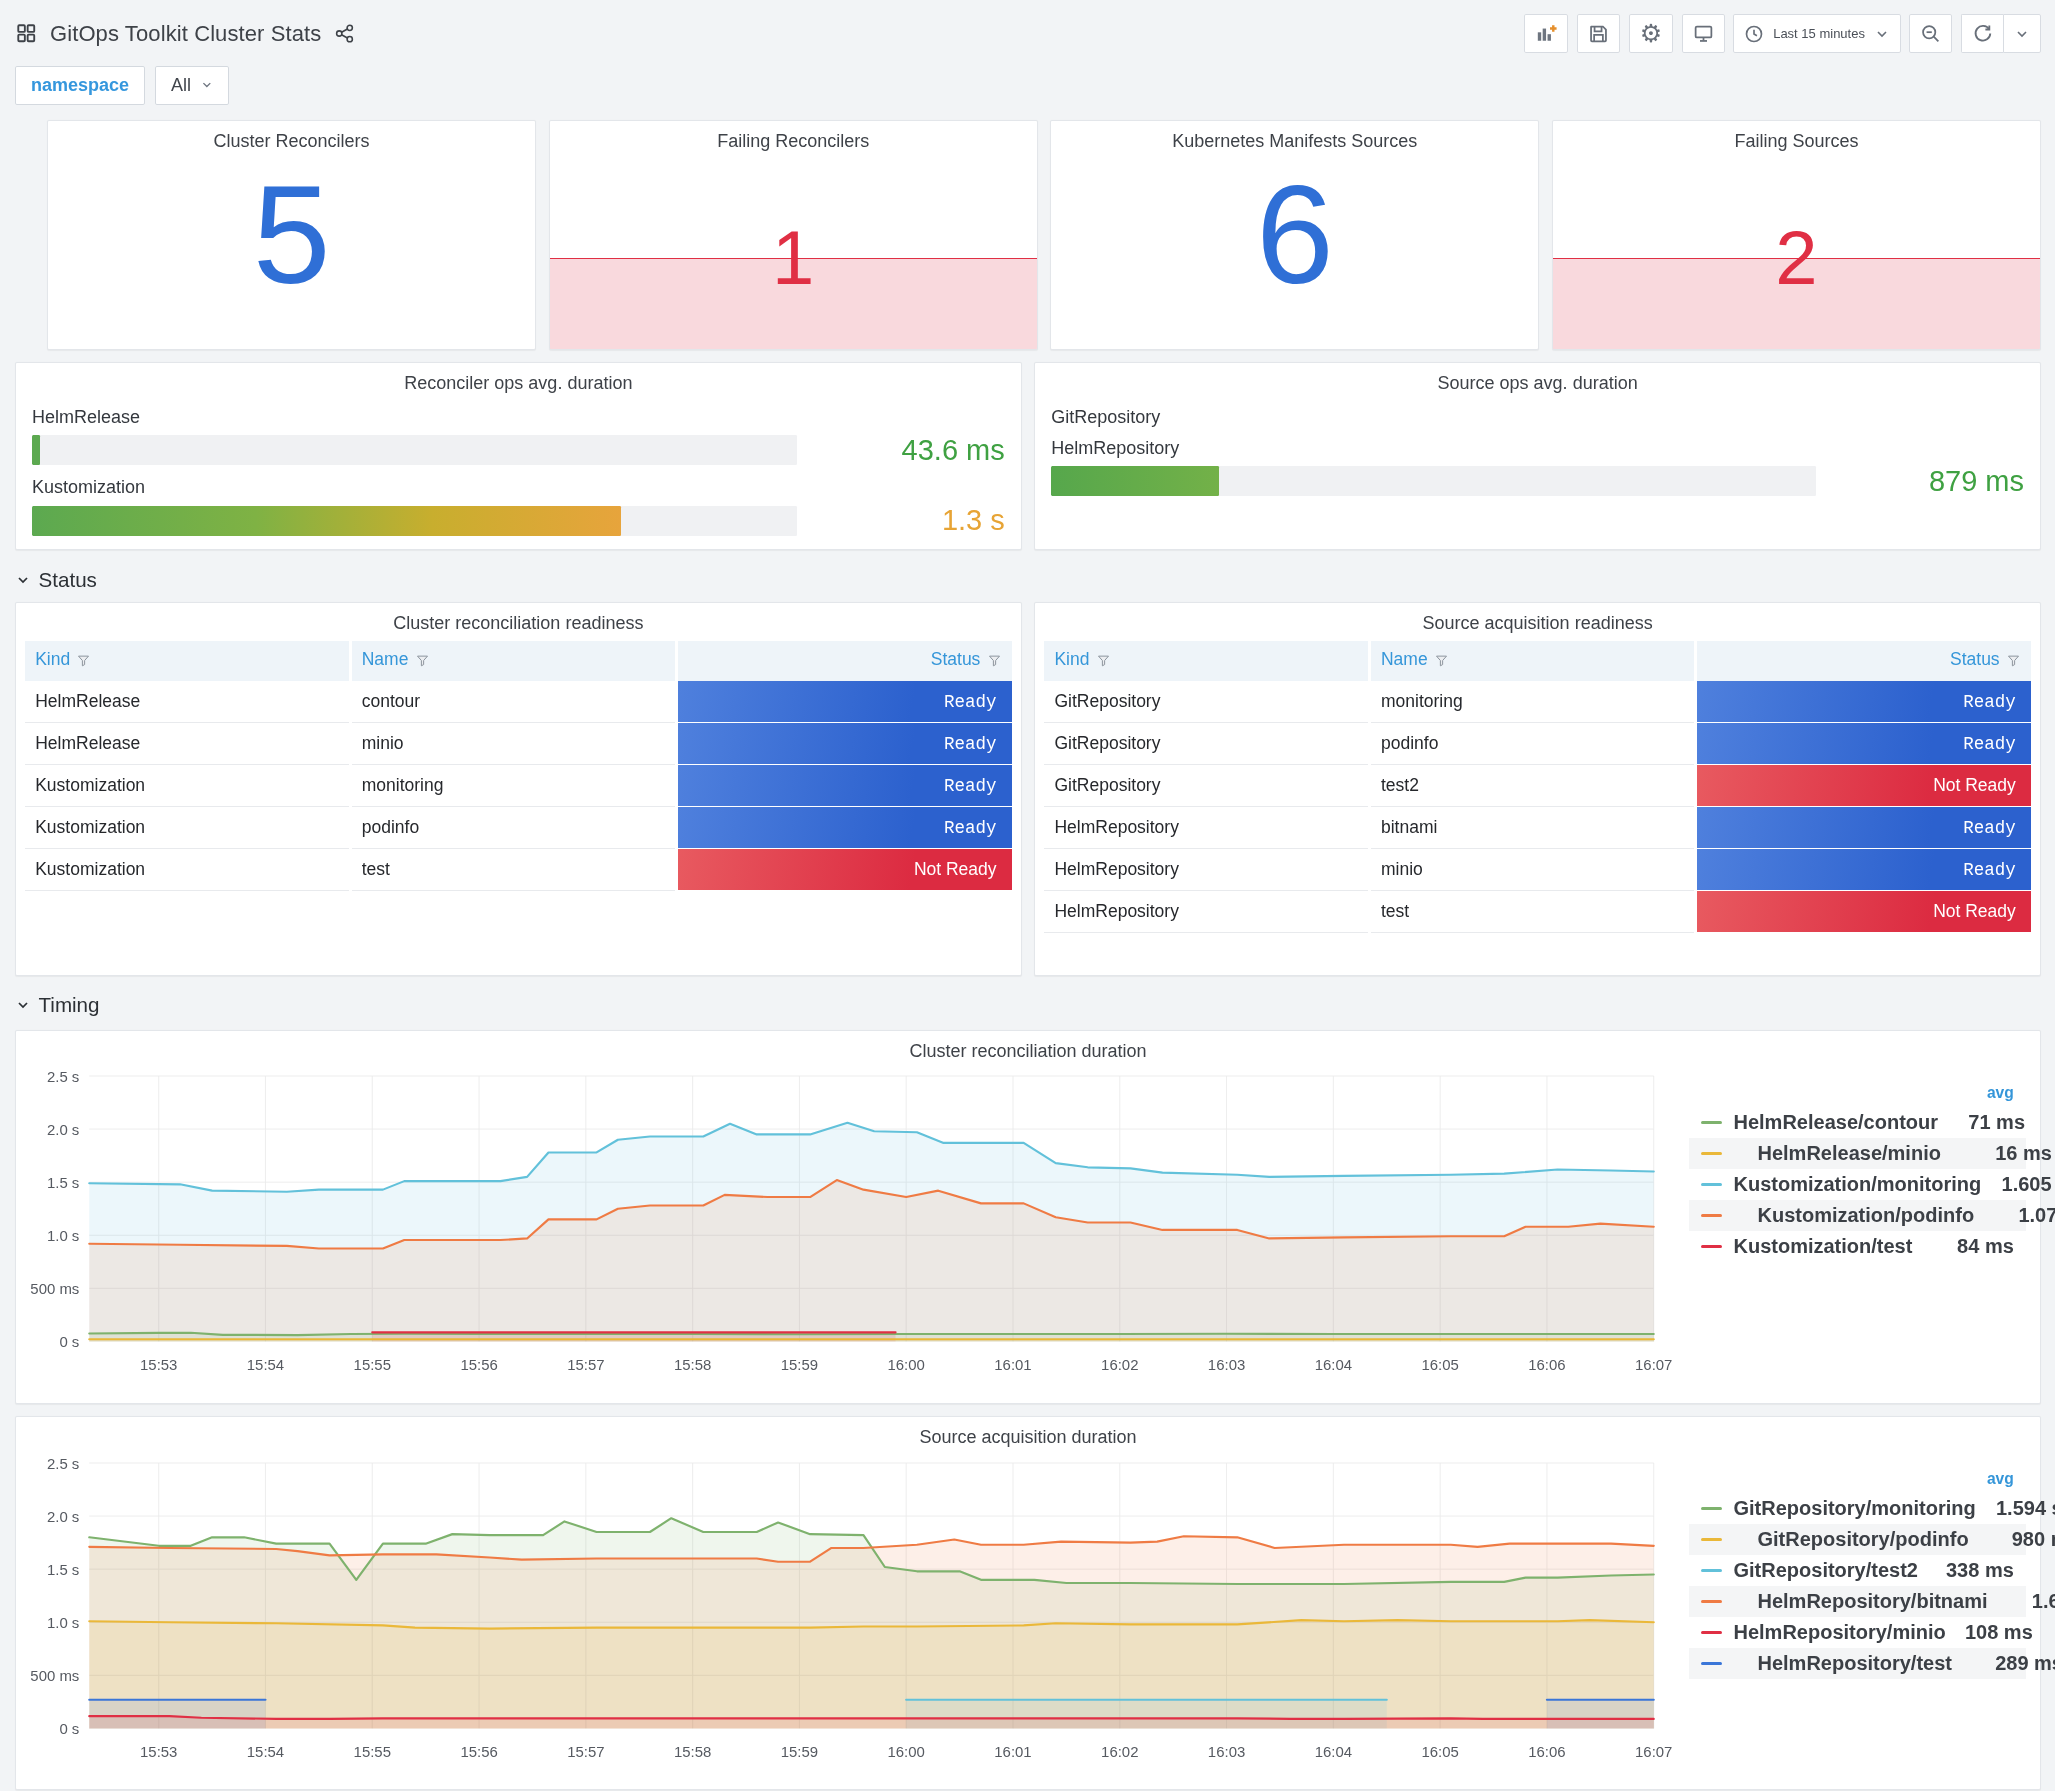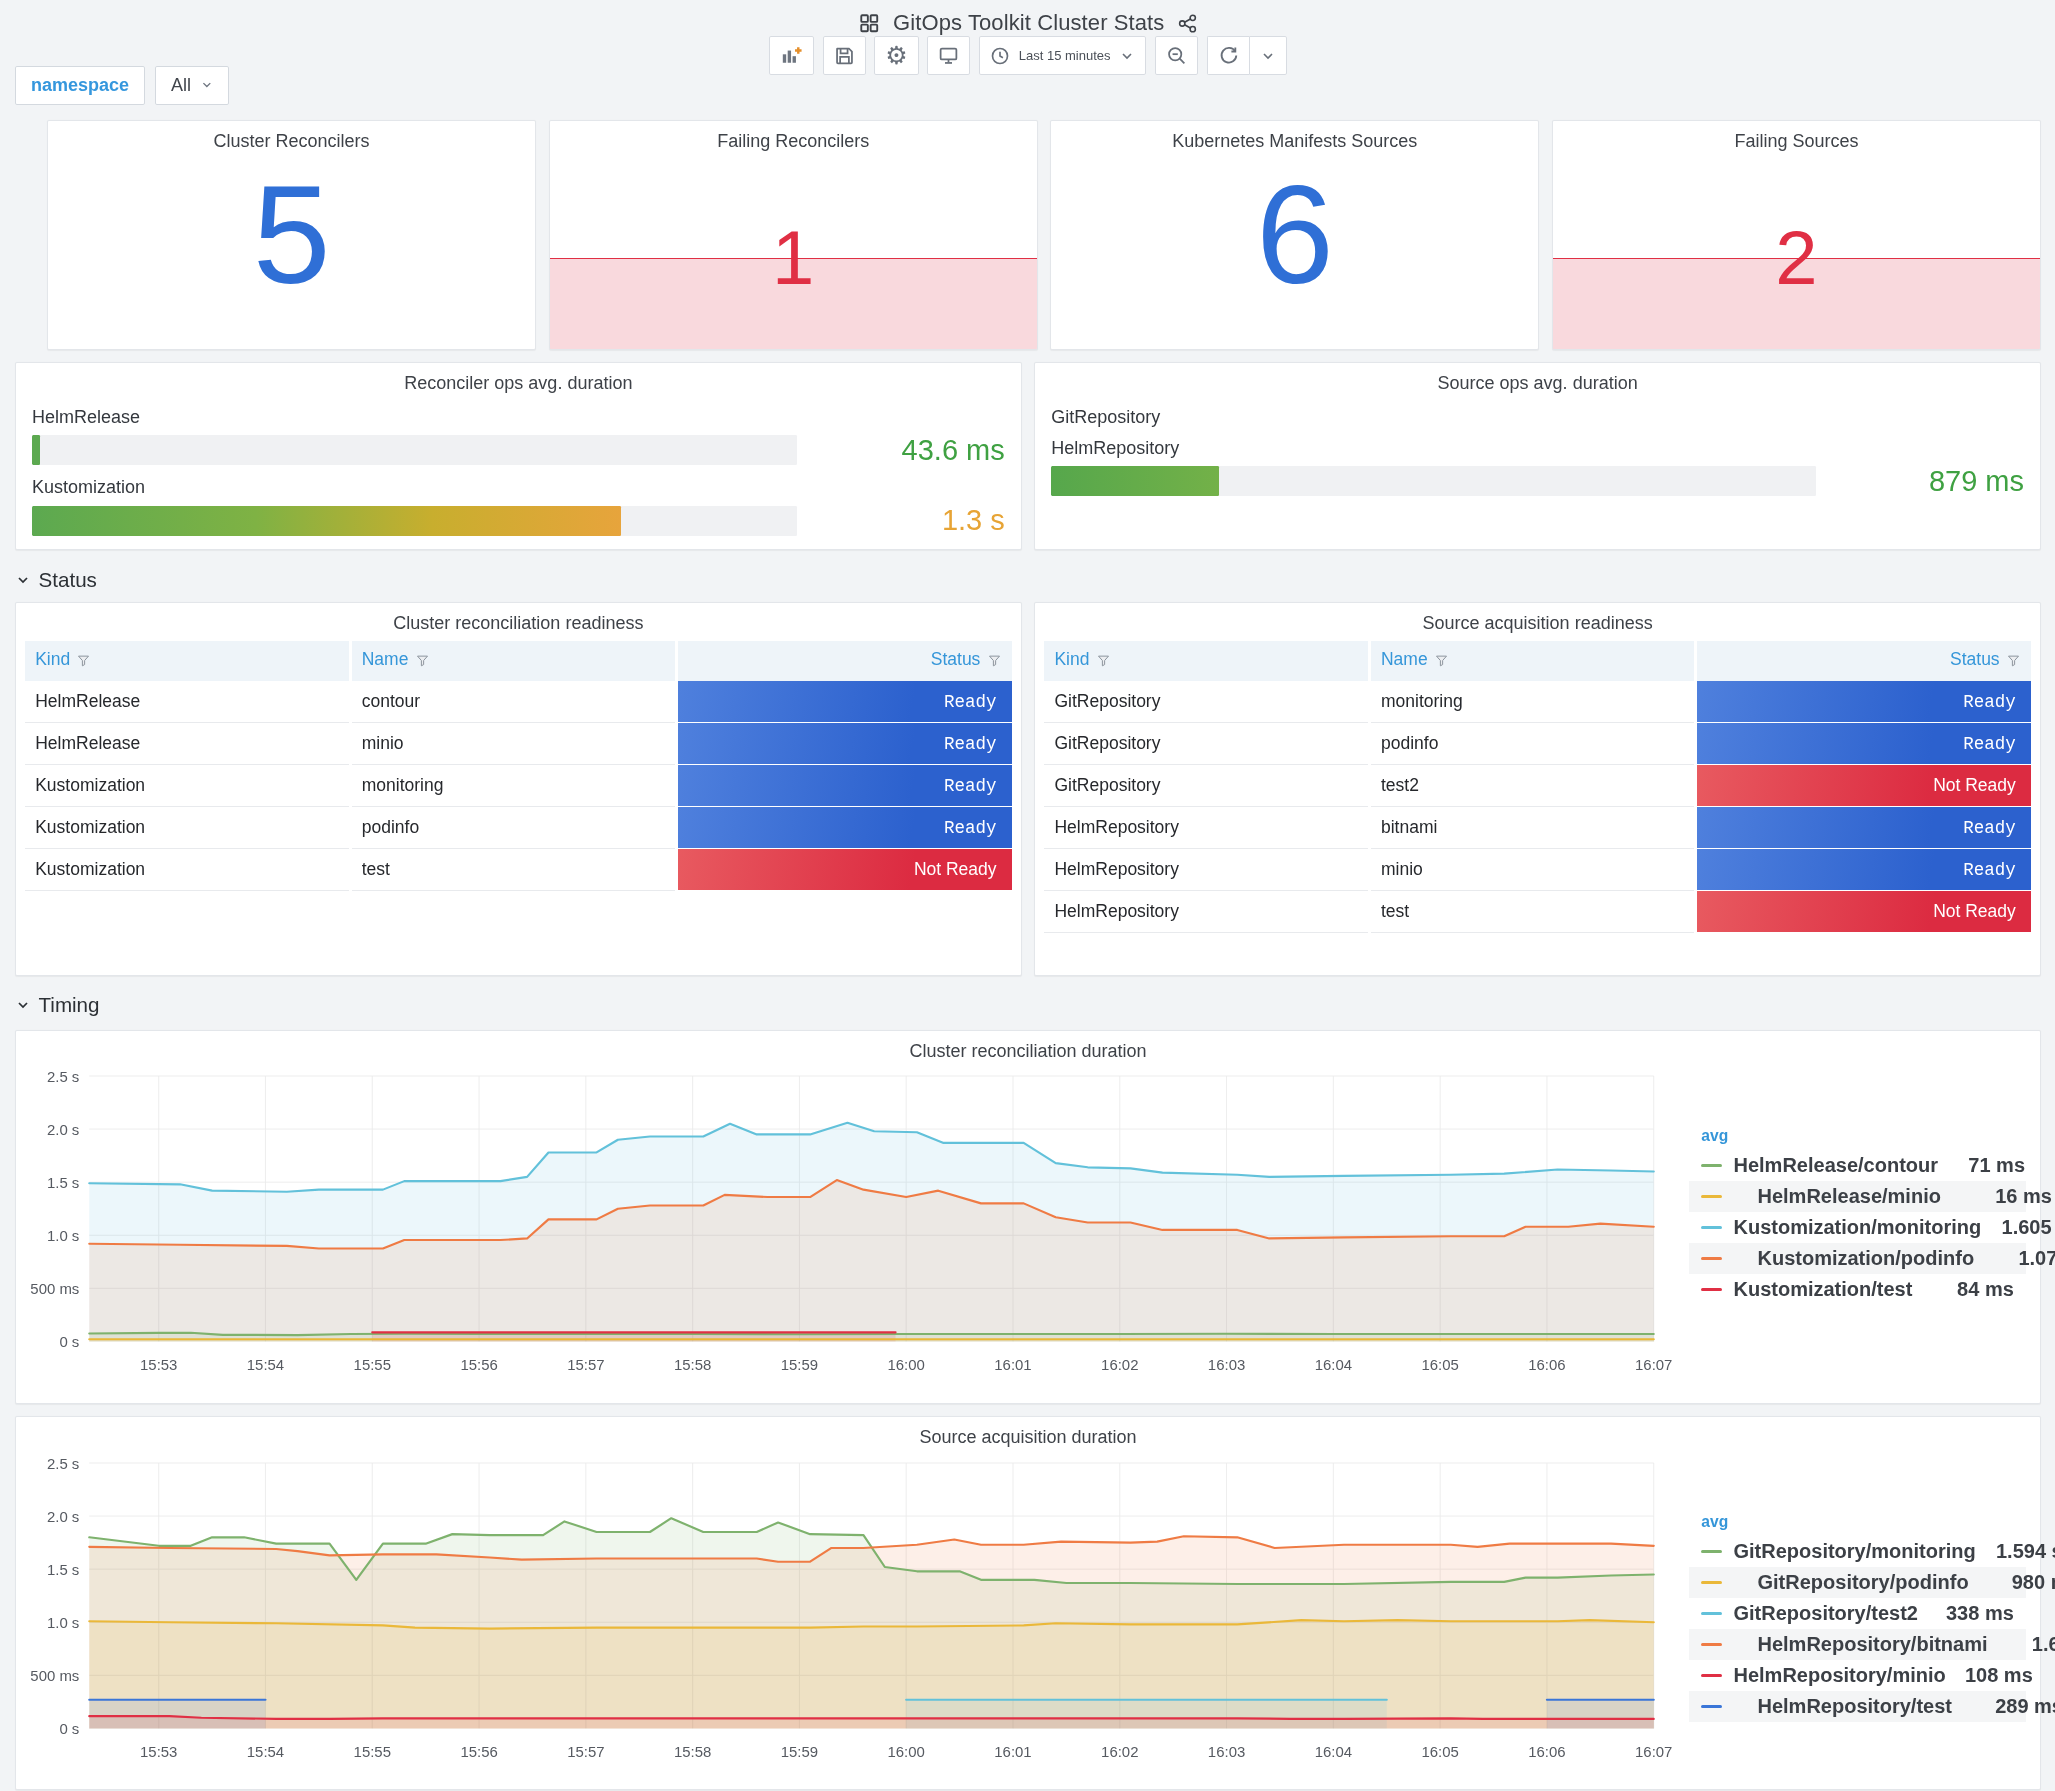--- a/index.html
+++ b/index.html
@@ -1,21 +1,21 @@
 <!DOCTYPE html>
 <html style="font-size:10px"><head>
 <meta charset="utf-8">
 <style>
   * { box-sizing: border-box; }
   html,body { margin:0; padding:0; width:2056px; background:#f2f4f6;
     font-family:"Liberation Sans", sans-serif; color:#41454c; }
   .page { padding:10px 15px 19px; }
 
   
-  .topbar { display:flex; justify-content:space-between; align-items:center; height:47px;flex-direction:column; }
+  .topbar { display:flex; justify-content:space-between; align-items:center; height:47px; }
   .title-wrap { display:flex; align-items:center; gap:12.5px; }
   .dash-title { font-size:22px; font-weight:500; color:#3e4248; letter-spacing:0.1px; }
   .toolbar { display:flex; align-items:center; gap:8.7px; }
   .tbtn { height:39px; min-width:41px; background:#fff; border:0.6px solid #d8dce2; border-radius:1.9px;
     display:flex; align-items:center; justify-content:center; gap:8.7px; padding:0 10px;
     color:#686f79; font-size:17.5px; cursor:pointer; }
   .tgroup { display:flex; }
   .tgroup .tbtn:first-child { border-right:none; border-radius:1.9px 0 0 1.9px; }
   .tgroup .tbtn:last-child { border-radius:0 1.9px 1.9px 0; min-width:35px; }
   .timepick { font-size:13px; color:#4b5058; }
@@ -74,21 +74,21 @@
 
   
   .chart-panel { margin-top:12.5px; height:374px; padding:0 11.2px; }
   .chart-body { display:flex; align-items:flex-start; gap:5px; margin-top:1.2px; }
   svg.plot { flex:1 1 auto; height:318px; }
   svg text { font-family:"Liberation Sans", sans-serif; }
   .grid { stroke:#ececec; stroke-width:1.5; }
   .ytick { fill:#565a61; font-size:24px; text-anchor:end; }
   .xtick { fill:#565a61; font-size:24px; text-anchor:middle; }
   .legend { width:340px; padding:16px 2.5px 0 0; }
-  .legend-header { color:#3596d9; font-weight:700; font-size:15.6px; padding:2.5px 12.5px 5px;margin-top:43px; }
+  .legend-header { text-align:right; color:#3596d9; font-weight:700; font-size:15.6px; padding:2.5px 12.5px 5px; }
   .legend-row { display:flex; align-items:center; height:31px; padding:0 12.5px; font-size:20px;
     color:#3c4046; cursor:pointer;font-weight:bold; }
   .legend-row.alt { background:#f4f5f6;gap:24px; }
   .swatch { width:21px; height:3.1px; border-radius:1.9px; margin-right:11.2px; flex:0 0 auto; }
   .legend-name { flex:1; }
   .legend-val { min-width:87px; text-align:right; }
 
   .icon { display:inline-flex; align-items:center; justify-content:center; }
 </style>
 </head>

